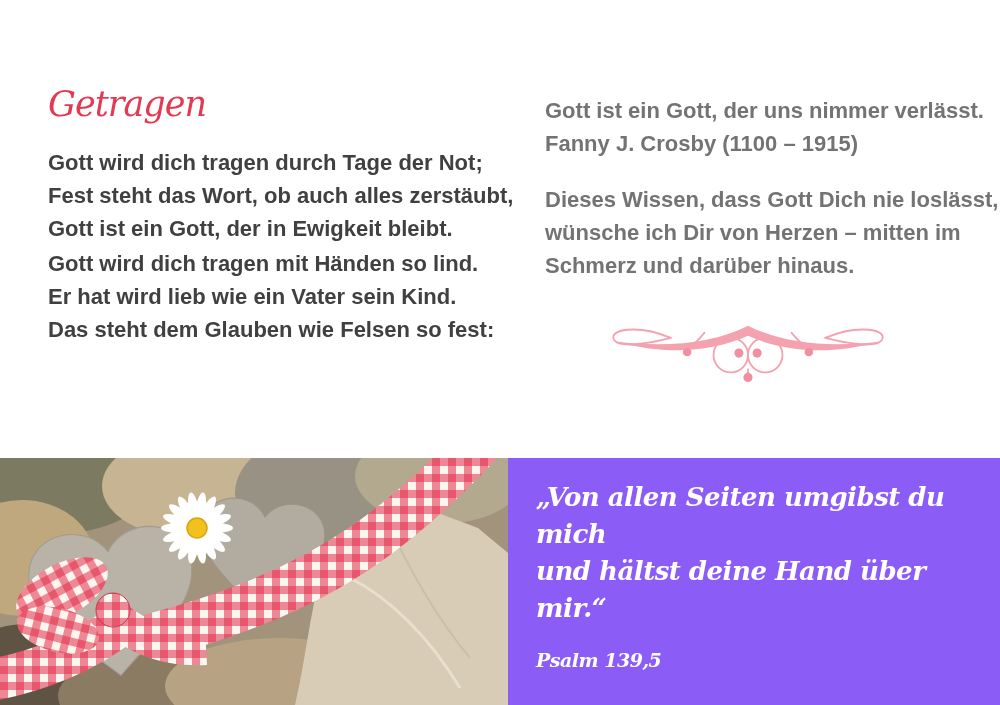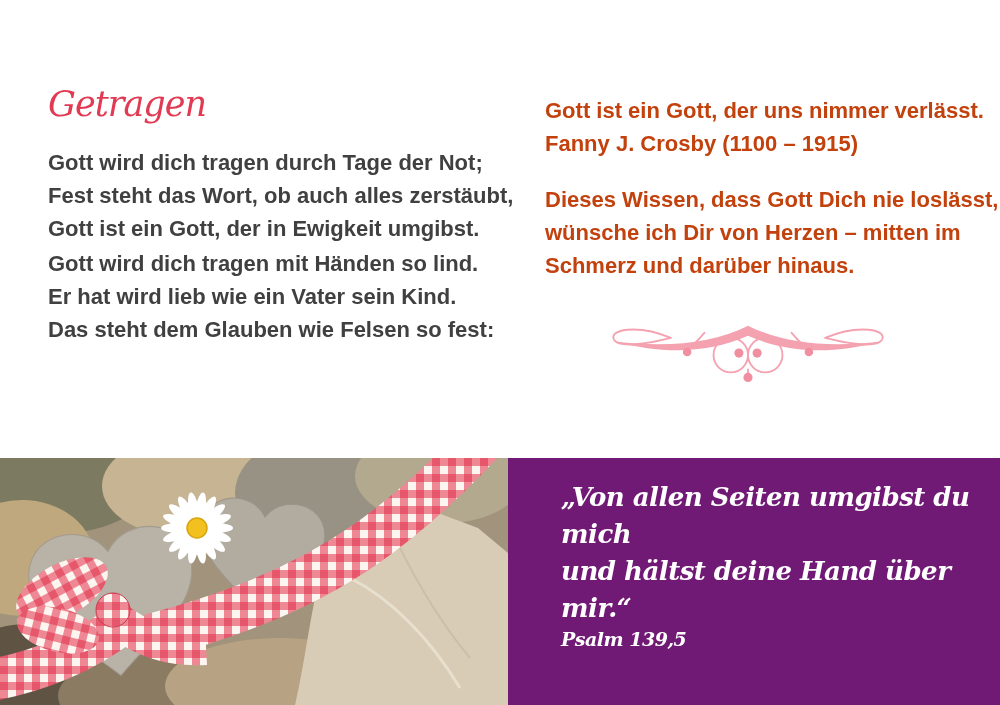--- a/index.html
+++ b/index.html
@@ -10,53 +10,53 @@
   .title {
     position:absolute; left:48px; top:84px;
     font-family:"DejaVu Serif", serif; font-style:italic; font-weight:normal;
     font-size:35px; color:#e13a52; letter-spacing:-1px;
   }
 
   .poem { position:absolute; left:48px; top:146px; color:#404040; font-weight:bold;
           font-size:22px; line-height:33px; }
   .poem .stanza2 { margin-top:2px; }
 
-  .rightcol { position:absolute; left:545px; top:94px; color:#c2410c; font-weight:bold;
+  .rightcol { position:absolute; left:545px; top:94px; color:#737373; font-weight:bold;
               font-size:22px; line-height:33px; }
   .rightcol .message { margin-top:23px; }
 
   .flourish { position:absolute; left:606px; top:310px; width:284px; height:74px; }
 
   .bottom-band { position:absolute; left:0; top:458px; width:1000px; height:247px; }
   .photo { position:absolute; left:0; top:0; width:508px; height:247px; overflow:hidden; }
   .verse-block {
     position:absolute; left:508px; top:0; width:492px; height:247px;
-    background:#701a75; color:#ffffff; padding:21px 28px 0 53px;
+    background:#8b5cf6; color:#ffffff; padding:21px 28px 0 28px;
   }
   .verse-line {
     font-family:"DejaVu Serif", serif; font-style:italic; font-weight:bold;
     font-size:26px; line-height:37px; letter-spacing:-0.5px;
   }
   .verse-ref {
     font-family:"DejaVu Serif", serif; font-style:italic; font-weight:bold;
-    font-size:19px; margin-top:1px; letter-spacing:-0.5px;
+    font-size:19px; margin-top:22px; letter-spacing:-0.5px;
   }
 </style>
 </head>
 <body>
 
 <div class="card">
 
   <div class="title">Getragen</div>
 
   <div class="poem">
     <div class="stanza1">
       <div>Gott wird dich tragen durch Tage der Not;</div>
       <div>Fest steht das Wort, ob auch alles zerstäubt,</div>
-      <div>Gott ist ein Gott, der in Ewigkeit umgibst.</div>
+      <div>Gott ist ein Gott, der in Ewigkeit bleibt.</div>
     </div>
     <div class="stanza2">
       <div>Gott wird dich tragen mit Händen so lind.</div>
       <div>Er hat wird lieb wie ein Vater sein Kind.</div>
       <div>Das steht dem Glauben wie Felsen so fest:</div>
     </div>
   </div>
 
   <div class="rightcol">
     <div>Gott ist ein Gott, der uns nimmer verlässt.</div>

